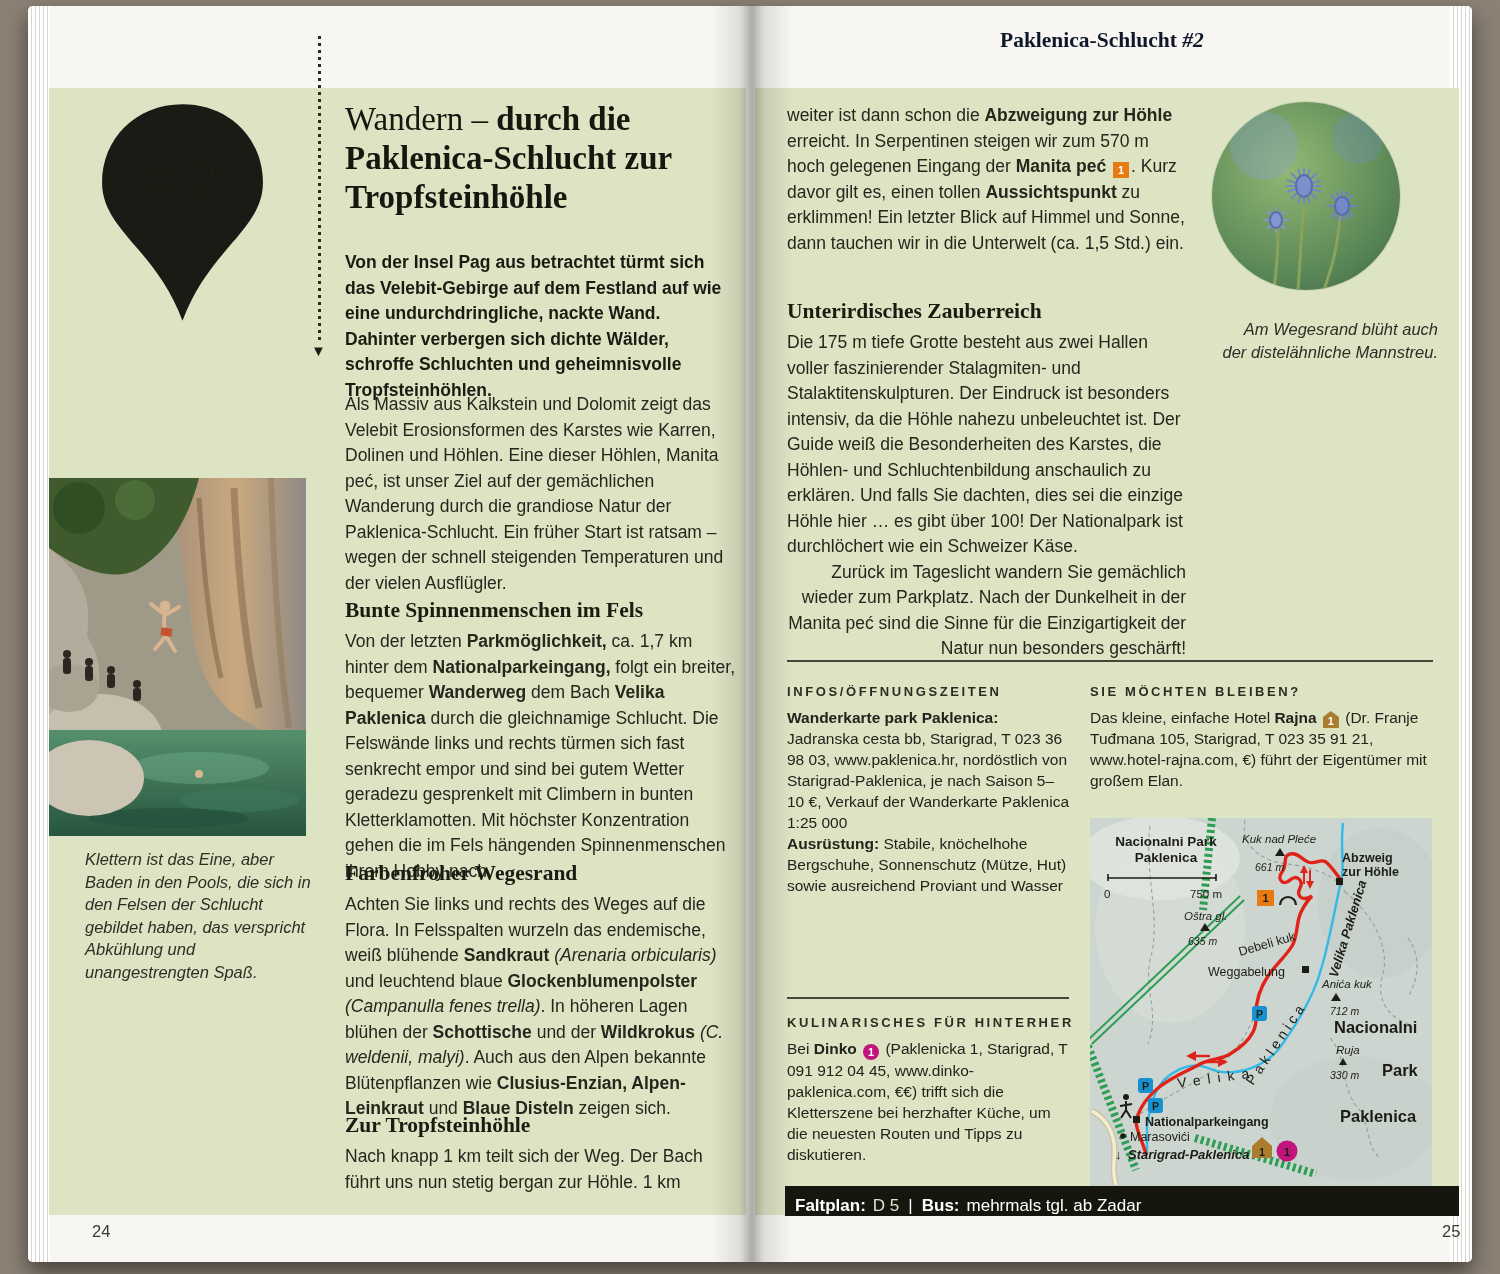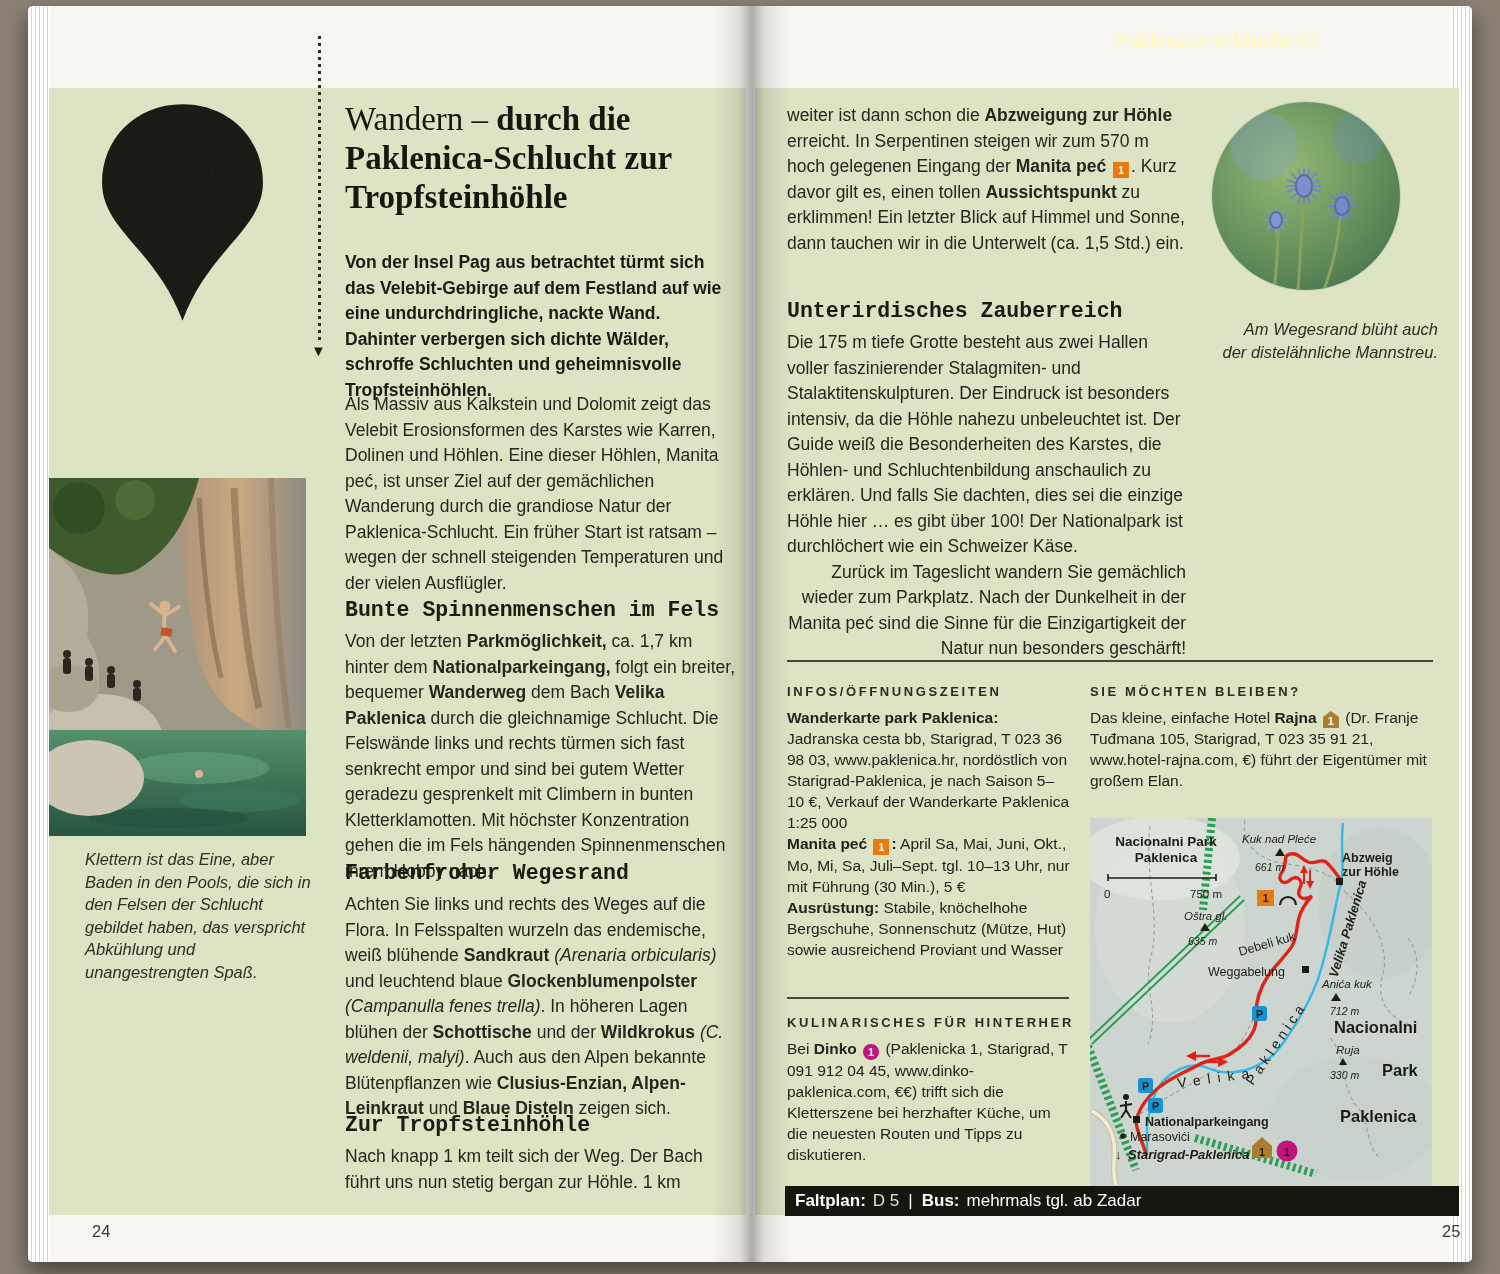--- a/index.html
+++ b/index.html
@@ -18,35 +18,35 @@
           background:linear-gradient(90deg,rgba(0,0,0,0) 0%,rgba(0,0,0,.10) 35%,rgba(0,0,0,.30) 50%,rgba(0,0,0,.10) 65%,rgba(0,0,0,0) 100%);}
   .abs{position:absolute;}
   .b{font-weight:700;} .i{font-style:italic;}
 
   .headline{left:345px;top:100px;width:404px;font-size:33px;line-height:39px;color:#17170f;
             font-family:"Liberation Serif",serif;font-weight:400;}
   .headline .b{font-weight:700;}
   .intro{left:345px;top:250px;width:390px;font-size:17.5px;line-height:25.5px;font-weight:700;color:#1b1b12;}
   .bodytext{font-size:17.5px;line-height:25.5px;color:#26261d;}
   .p1{left:345px;top:392px;width:394px;}
-  .sechead{font-family:Liberation Mono, monospace;font-weight:700;font-size:21.5px;color:#1b1b12;}
+  .sechead{font-family:Liberation Serif, serif;font-weight:700;font-size:21.5px;color:#1b1b12;}
   .h1{left:345px;top:598px;} .p2{left:345px;top:629px;width:394px;}
   .h2{left:345px;top:861px;} .p3{left:345px;top:892px;width:394px;}
   .h3{left:345px;top:1113px;} .p4{left:345px;top:1144px;width:394px;}
 
   .pin{left:100px;top:102px;}
   .dotline{left:318px;top:36px;width:3px;height:308px;
            background:repeating-linear-gradient(180deg,#2b2b22 0 3px,rgba(0,0,0,0) 3px 7px);}
   .dotarrow{left:311px;top:342px;font-size:15px;color:#1d1d14;}
 
   .photo{left:49px;top:478px;width:257px;height:358px;overflow:hidden;}
   .caption-l{left:85px;top:848px;width:228px;font-style:italic;font-size:16.5px;line-height:22.5px;color:#2e2e25;}
 
-  .runhead{left:1000px;top:28px;width:433px;text-align:center;font-family:"Liberation Serif",serif;
-           font-weight:700;font-size:21.5px;color:#fef9c3;}
+  .runhead{left:1000px;top:28px;width:433px;text-align:left;font-family:"Liberation Serif",serif;
+           font-weight:700;font-size:21.5px;color:#0f172a;}
   .runhead .i{font-style:italic;}
 
   .rp-top{left:787px;top:103px;width:399px;}
   .rh1{left:787px;top:299px;}
   .rp-main{left:787px;top:330px;width:399px;}
   .rp-main p{margin:0;}
   .rp-main p+p{text-indent:15px;text-align:right;}
   .circphoto{left:1212px;top:102px;width:188px;height:188px;border-radius:50%;overflow:hidden;
              box-shadow:0 0 0 1px rgba(0,0,0,.08);}
   .caption-r{left:1198px;top:318px;width:216px;text-align:right;font-style:italic;
@@ -66,21 +66,21 @@
 
   .badge{display:inline-block;width:16px;height:16px;line-height:16px;text-align:center;
          color:#fff;font-weight:700;font-size:11px;vertical-align:-2px;margin:0 2px;}
   .badge-orange-square{background:#e87b10;}
   .badge-magenta-circle{background:#c1147c;border-radius:50%;}
   .badge-house{background:#ab7d2e;clip-path:polygon(50% 0,100% 36%,100% 100%,0 100%,0 36%);
                height:17px;line-height:21px;}
 
   .mapwrap{left:1090px;top:818px;width:310px;height:368px;}
   .footerbar{left:785px;top:1186px;width:674px;height:30px;background:#16160f;color:#fff;
-             display:flex;align-items:center;font-size:17px;padding-left:10px;box-sizing:border-box;gap:7px;}
+             display:flex;align-items:flex-end;font-size:17px;padding-left:10px;box-sizing:border-box;gap:7px;}
   .footerbar .plan-val{color:#dfe6c9;}
   .footerbar .sep{color:#fff;font-weight:400;padding:0 2px;}
   .pagenum{font-size:16.5px;color:#3a3a31;}
   .pn24{left:92px;top:1222px;text-align:right;} .pn25{left:1442px;top:1222px;}
 
   svg text{font-family:"Liberation Sans",sans-serif;fill:#1d1d16;}
 </style>
 </head>
 <body>
 
@@ -213,21 +213,20 @@
       </g>
     </svg>
   </div>
   <div class="abs caption-r">Am Wegesrand blüht auch der distelähnliche Mannstreu.</div>
 
   <div class="abs rule rule1"></div>
 
   <div class="abs boxhead infohead">INFOS/ÖFFNUNGSZEITEN</div>
   <div class="abs infotext">
     <p><span class="b">Wanderkarte park Paklenica:</span><span> Jadranska cesta bb, Starigrad, T 023 36 98 03, www.paklenica.hr, nordöstlich von Starigrad-Paklenica, je nach Saison 5–10 €, Verkauf der Wanderkarte Paklenica 1:25 000</span></p>
-    <p><span class="b">Manita peć</span><span> </span><span class="badge badge-orange-square">1</span><span class="b">:</span><span> April Sa, Mai, Juni, Okt., Mo, Mi, Sa, Juli–Sept. tgl. 10–13 Uhr, nur mit Führung (30 Min.), 5 €</span></p>
     <p><span class="b">Ausrüstung:</span><span> Stabile, knöchelhohe Bergschuhe, Sonnenschutz (Mütze, Hut) sowie ausreichend Proviant und Wasser</span></p>
   </div>
 
   <div class="abs rule rule2"></div>
   <div class="abs boxhead foodhead">KULINARISCHES FÜR HINTERHER</div>
   <div class="abs foodtext"><span>Bei </span><span class="b">Dinko</span><span> </span><span class="badge badge-magenta-circle">1</span><span> (Paklenicka 1, Starigrad, T 091 912 04 45, www.dinko-paklenica.com, €€) trifft sich die Kletterszene bei herzhafter Küche, um die neuesten Routen und Tipps zu diskutieren.</span></div>
 
   <div class="abs boxhead stayhead">SIE MÖCHTEN BLEIBEN?</div>
   <div class="abs staytext"><span>Das kleine, einfache Hotel </span><span class="b">Rajna</span><span> </span><span class="badge badge-house">1</span><span> (Dr. Franje Tuđmana 105, Starigrad, T 023 35 91 21, www.hotel-rajna.com, €) führt der Eigentümer mit großem Elan.</span></div>
 

